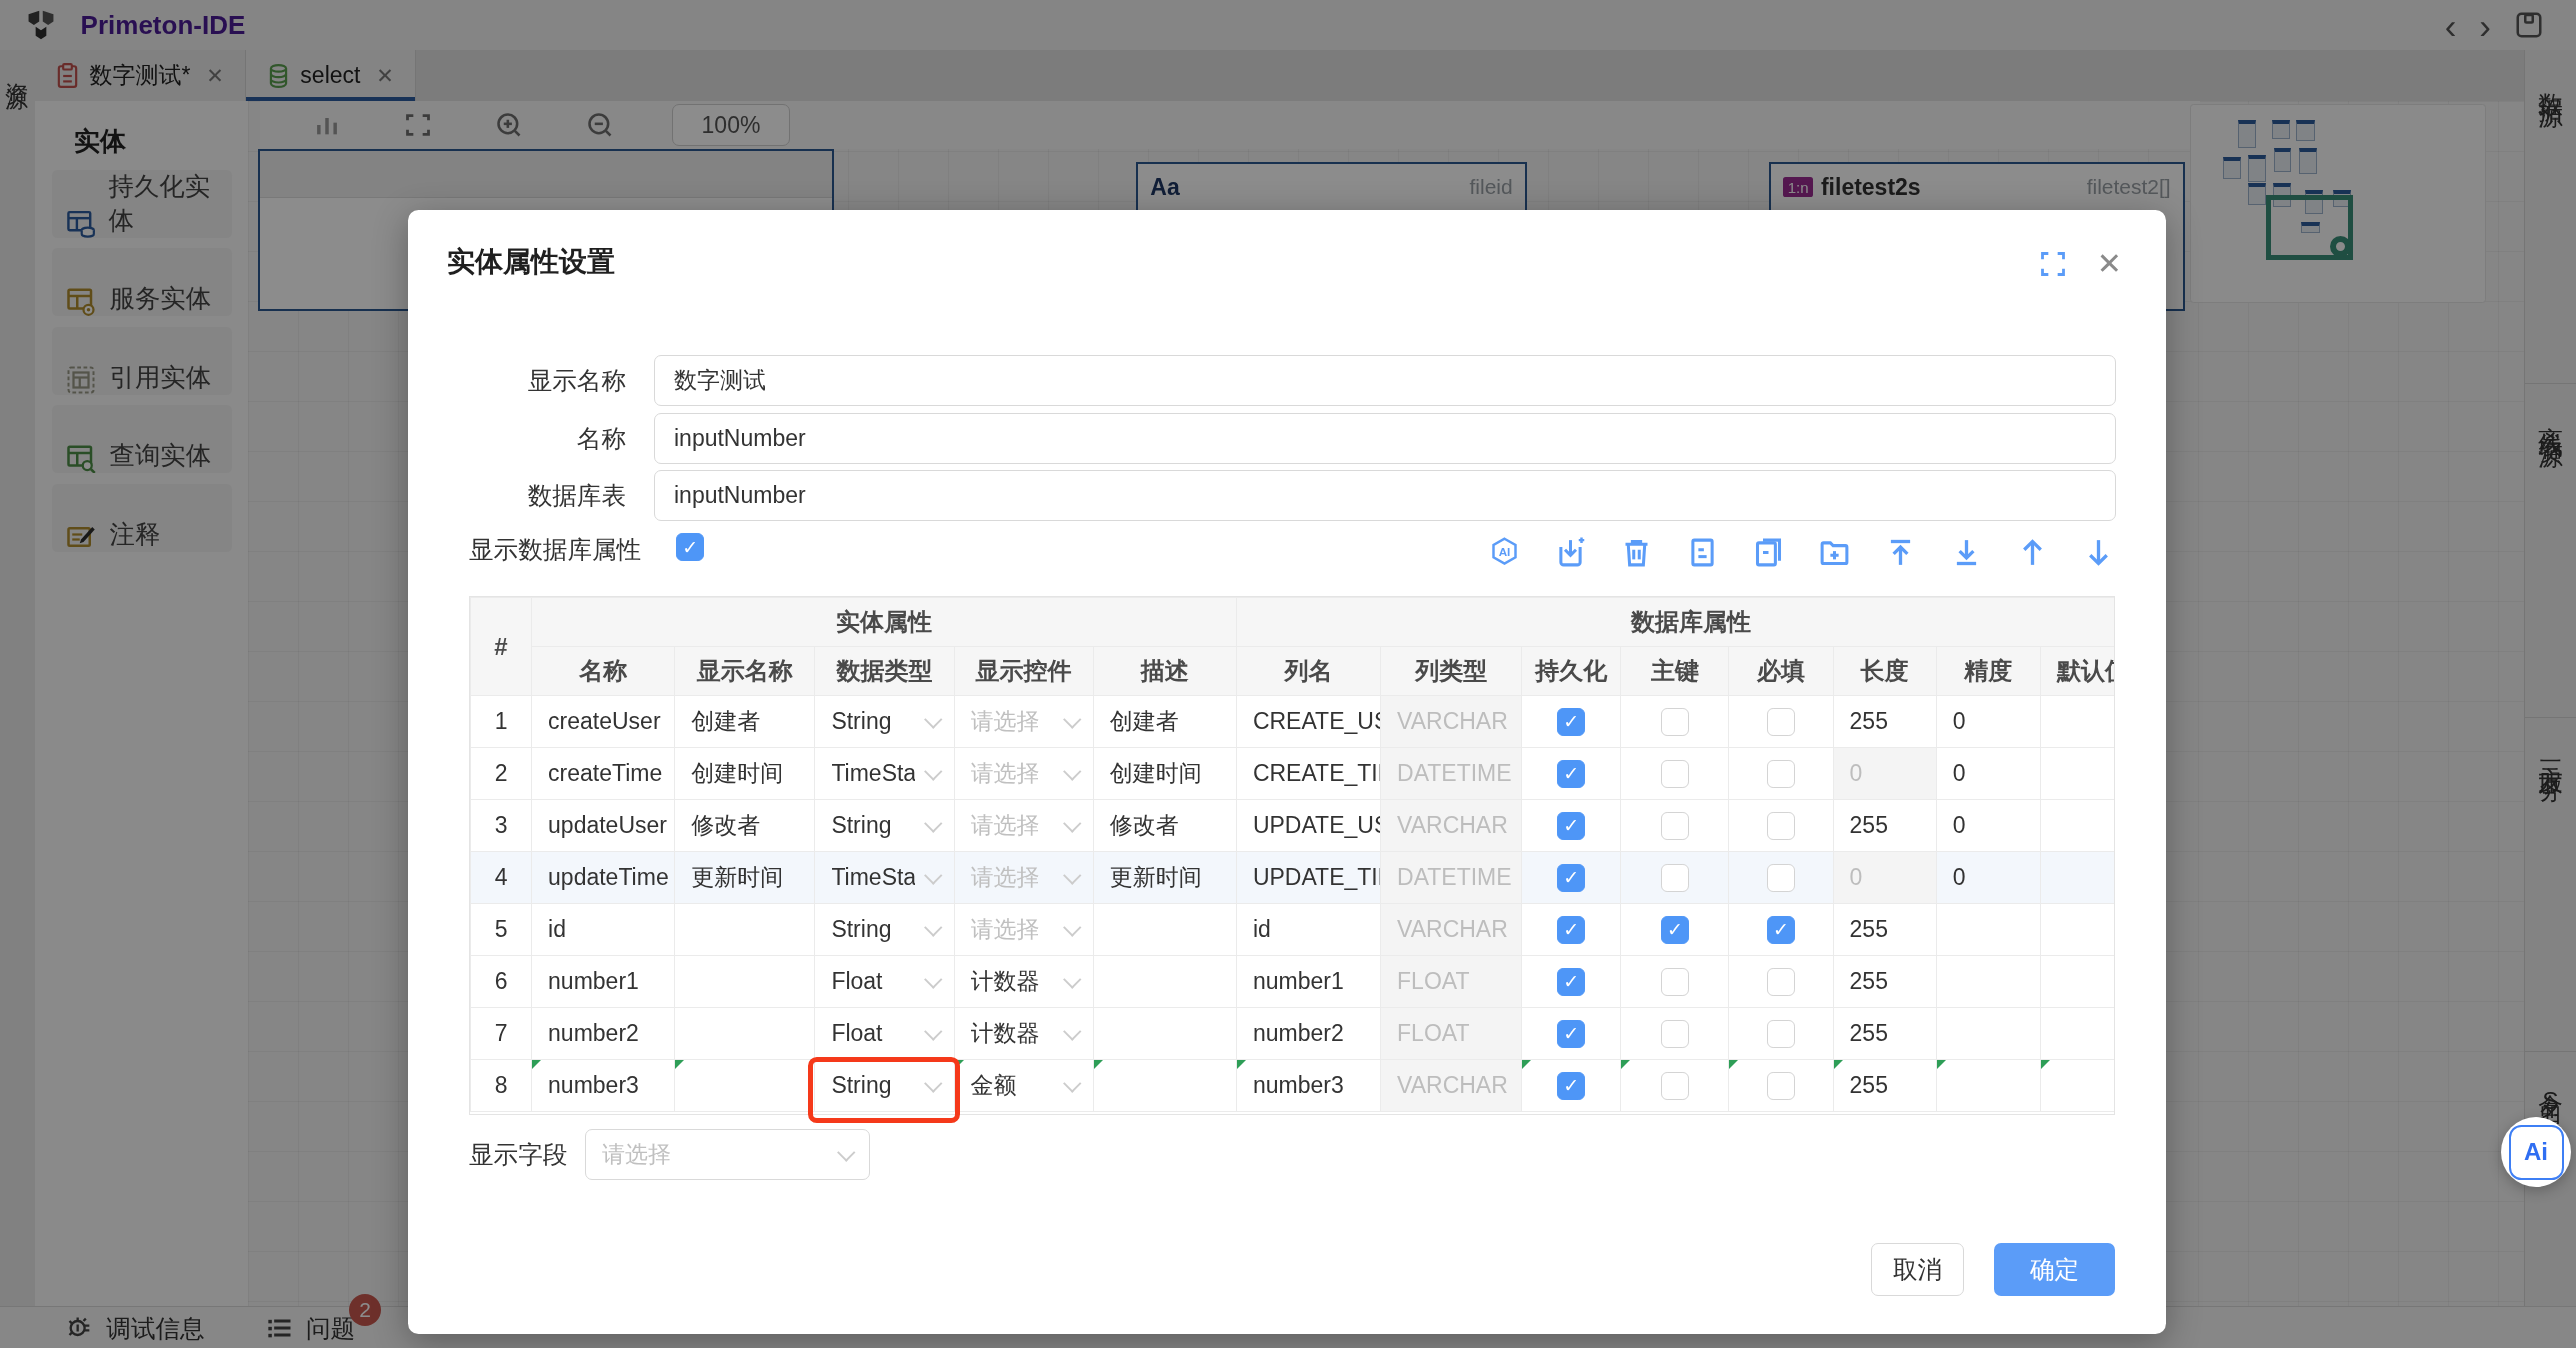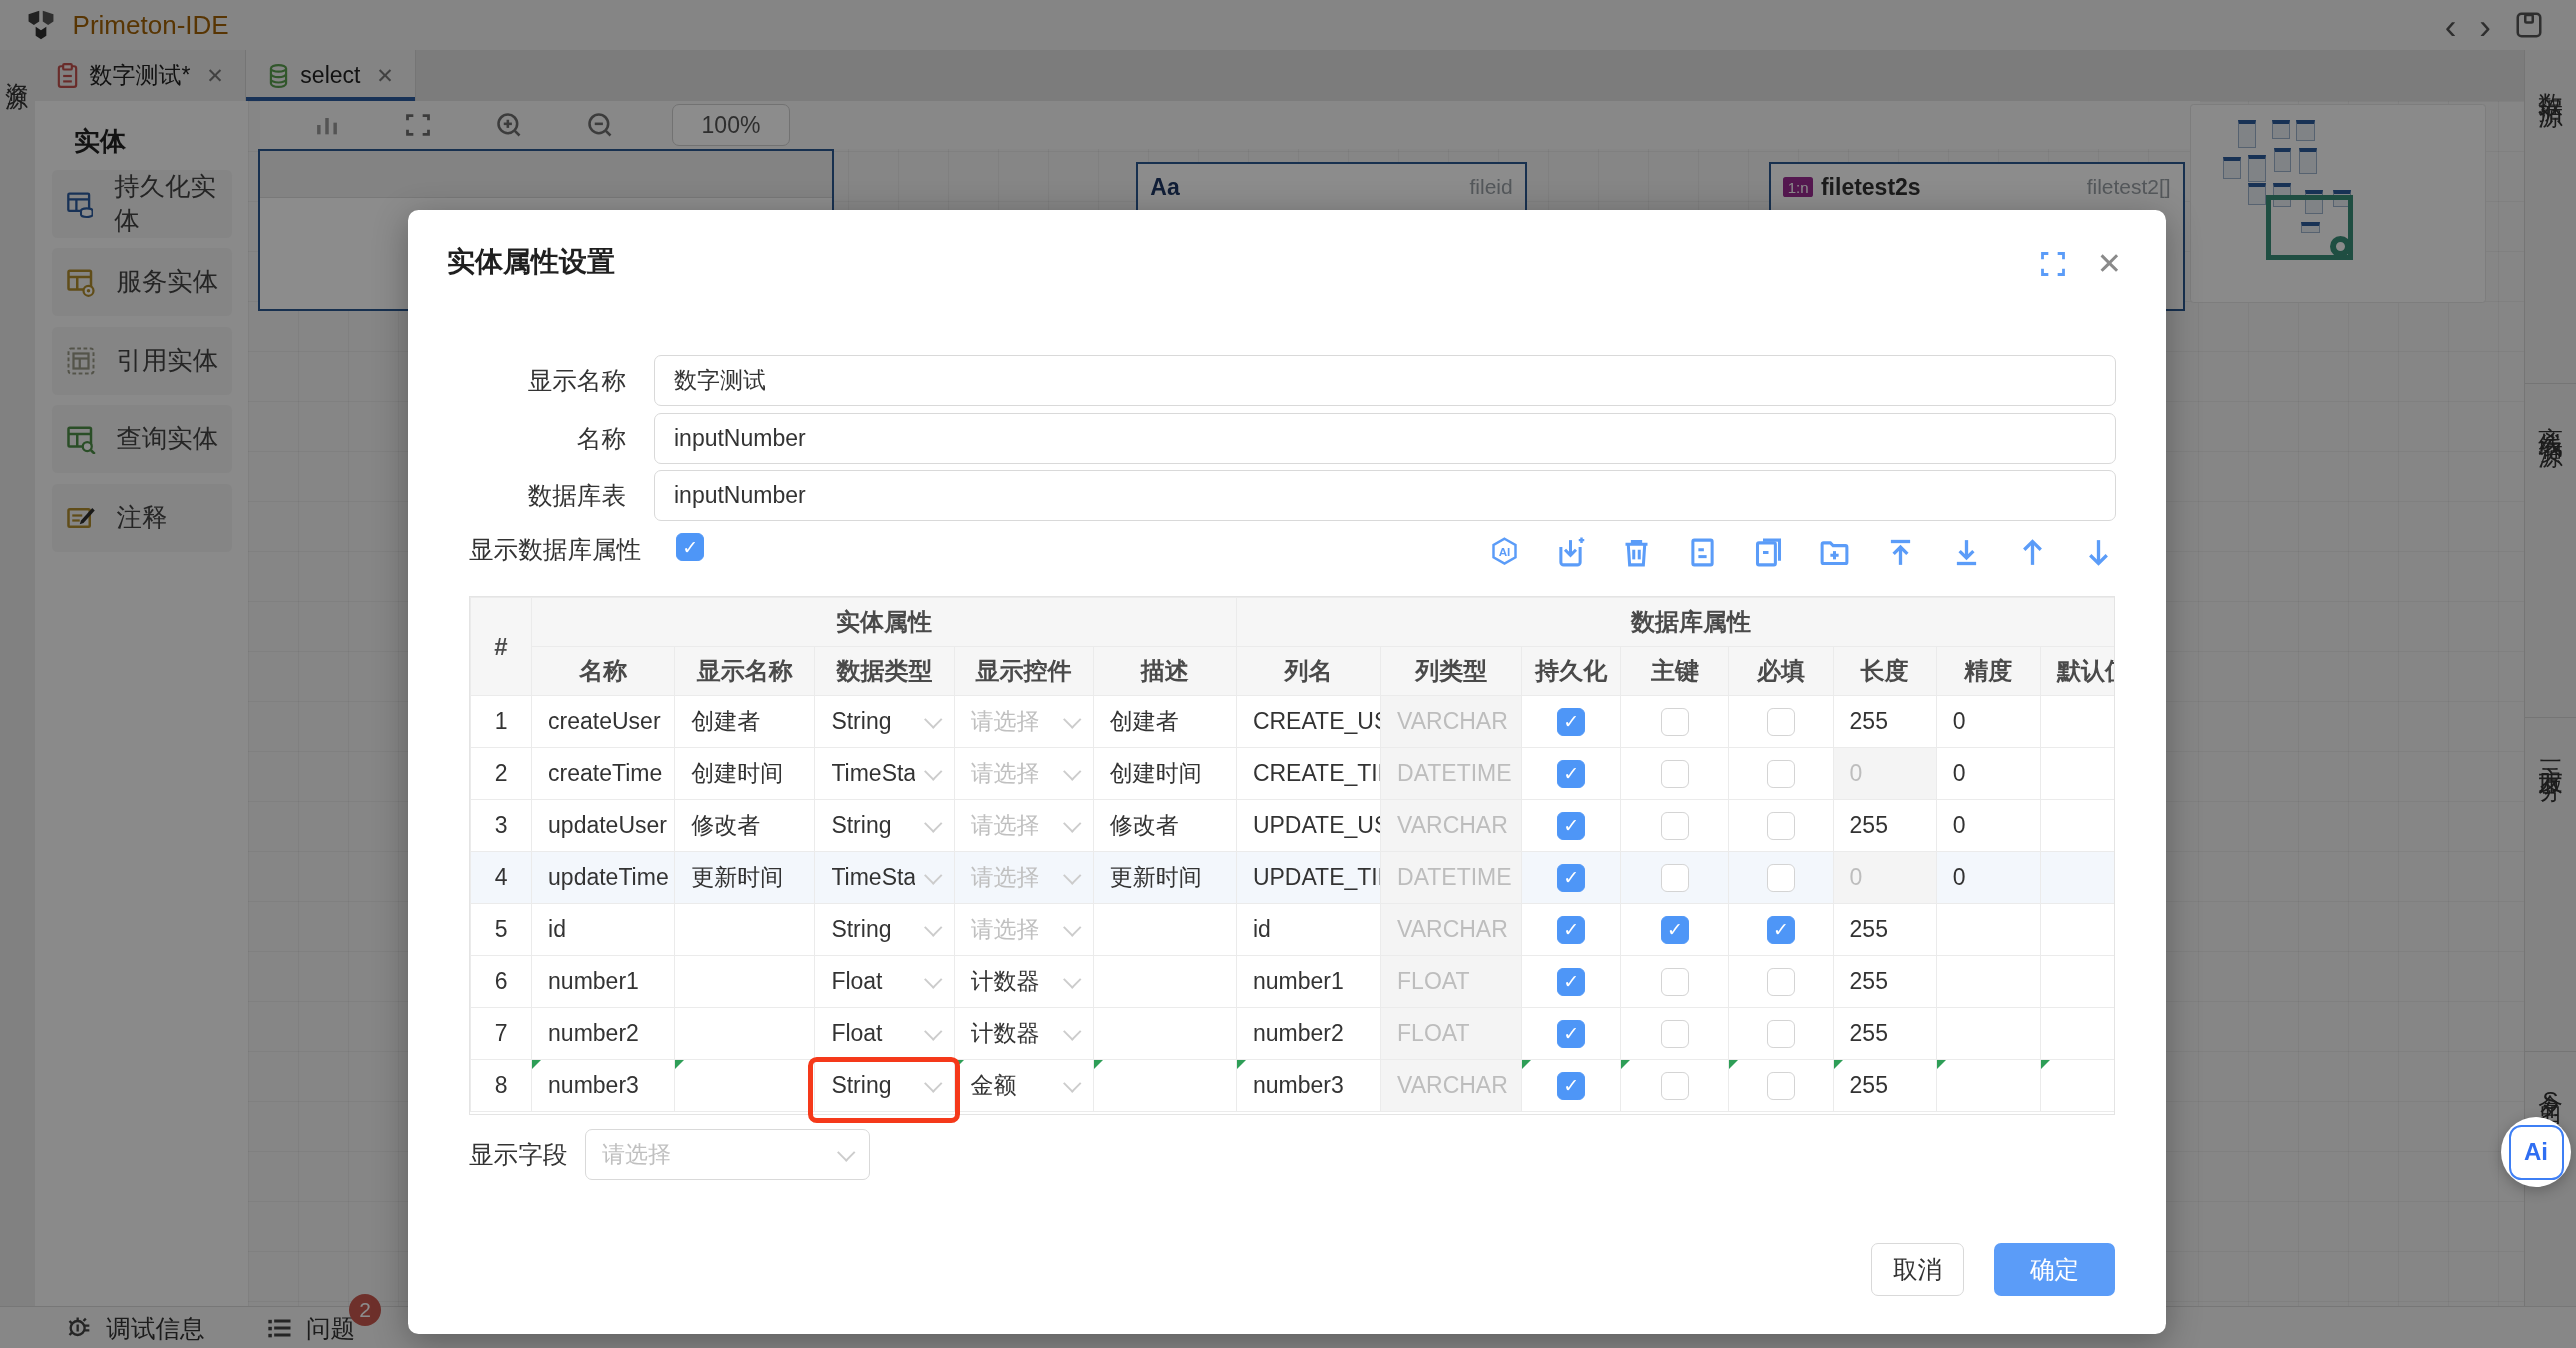--- a/index.html
+++ b/index.html
@@ -2,39 +2,39 @@
 <html style="font-size:14px"><head>
 <meta charset="utf-8">
 <style>
   html,body{margin:0;padding:0}
   body{width:2576px;height:1348px;position:relative;overflow:hidden;
        font-family:"Liberation Sans","DejaVu Sans",sans-serif;background:#f4f4f4;color:#333}
   
   .titlebar{position:absolute;left:0;top:0;width:2576px;height:50px;background:#f2f2f2;
             border-bottom:0.9px solid #dcdcdc;display:flex;align-items:center;z-index:1}
   .logo{margin-left:24.6px;width:32px;height:32px}
-  .app-title{font-size:26px;font-weight:normal;color:#a16207;margin-left:16px}
+  .app-title{font-size:26px;font-weight:bold;color:#4c1d95;margin-left:24px}
   .tb-right{position:absolute;right:32px;top:0;height:50px;display:flex;align-items:center;gap:23px}
   .nav-chev{font-size:35px;color:#555;line-height:1}
   .left-rail{position:absolute;left:0;top:50px;width:35px;height:1256px;background:#ececec;
              border-right:0.9px solid #d8d8d8;z-index:1}
   .left-rail span{display:block;writing-mode:vertical-lr;text-orientation:upright;
                   font-size:23px;color:#333;margin:14px auto 0;letter-spacing:5.3px}
   .tabbar{position:absolute;left:35px;top:50px;width:2490px;height:51px;background:#e2e2e2;
           display:flex;align-items:stretch;z-index:1}
   .tab{display:flex;align-items:center;gap:10.5px;padding:0 21px;background:#ececec;
        border-right:0.9px solid #d5d5d5;font-size:23px;color:#222;position:relative}
   .tab.active{background:#f0f0f0}
   .tab.active::after{content:"";position:absolute;left:0;right:0;bottom:0;height:4.4px;background:#2d5c9e}
   .tab .x{color:#777;font-size:21px;margin-left:5.3px}
   .sidebar{position:absolute;left:35px;top:101px;width:213px;height:1206px;background:#fbfbfb;
            border-right:0.9px solid #dedede;z-index:1}
   .sb-title{font-size:26px;font-weight:bold;color:#222;margin:23px 0 8.8px 39px}
   .sb-item{width:180px;height:68px;margin:10.5px auto 0;background:#f3f3f3;border-radius:5.3px;
-           display:flex;align-items:center;gap:21px;padding-left:14px;box-sizing:border-box;
+           display:flex;align-items:flex-end;gap:14px;padding-left:14px;box-sizing:border-box;
            font-size:25.4px;color:#444}
   .right-rail{position:absolute;right:0;top:50px;width:51px;height:1299px;background:#efefef;
               border-left:0.9px solid #d5d5d5;z-index:1}
   .rr-tab{height:334px;border-bottom:0.9px solid #d5d5d5;box-sizing:border-box;
           display:flex;justify-content:center;padding-top:23px}
   .rr-tab span{writing-mode:vertical-lr;text-orientation:upright;font-size:24.6px;color:#333;letter-spacing:6.1px}
   .statusbar{position:absolute;left:0;top:1306px;width:2525px;height:42px;background:#f6f6f6;
              border-top:0.9px solid #d9d9d9;display:flex;align-items:center;gap:61px;
              padding-left:66px;font-size:24.6px;color:#333;z-index:1}
   .sb-entry{display:flex;align-items:center;gap:12.3px;position:relative}

